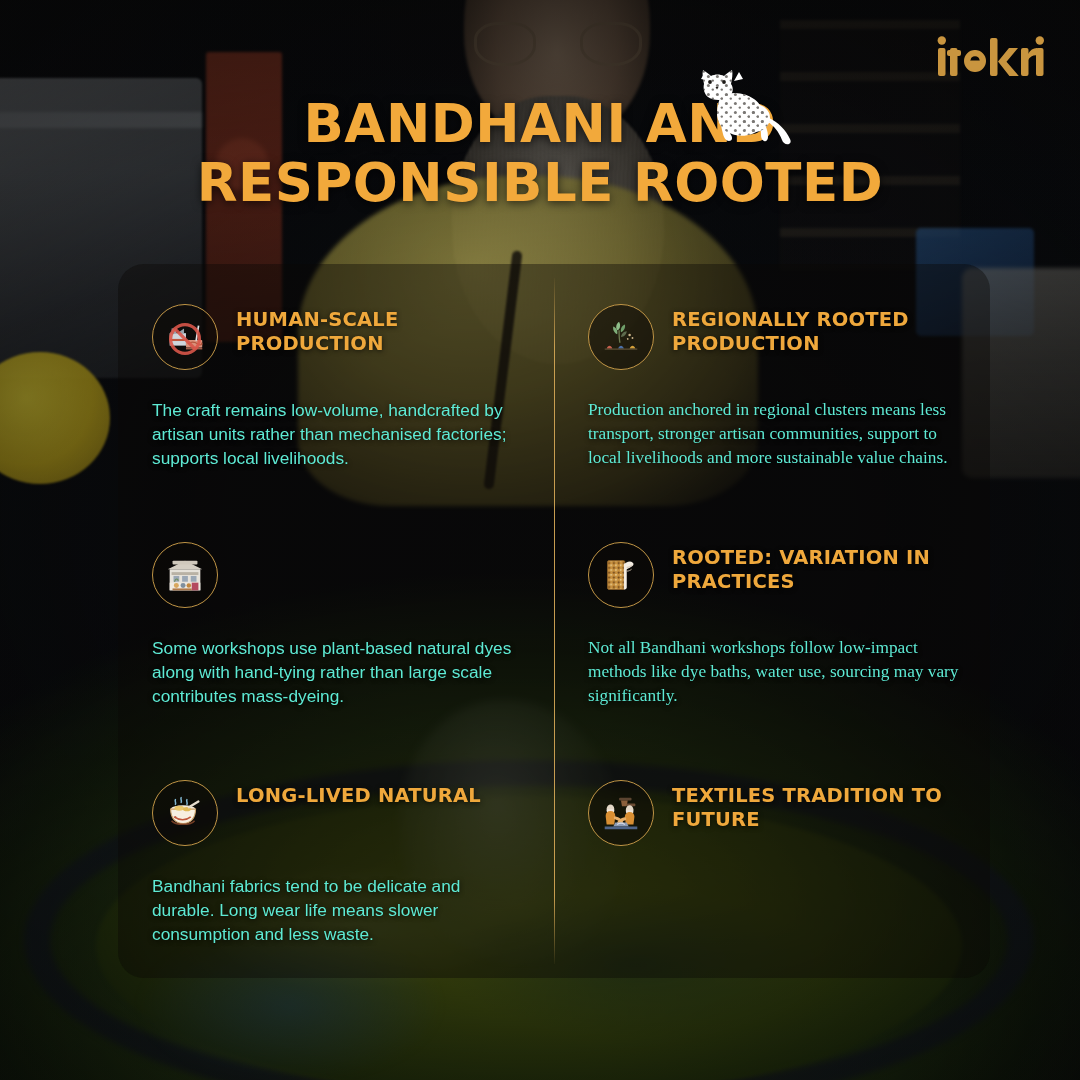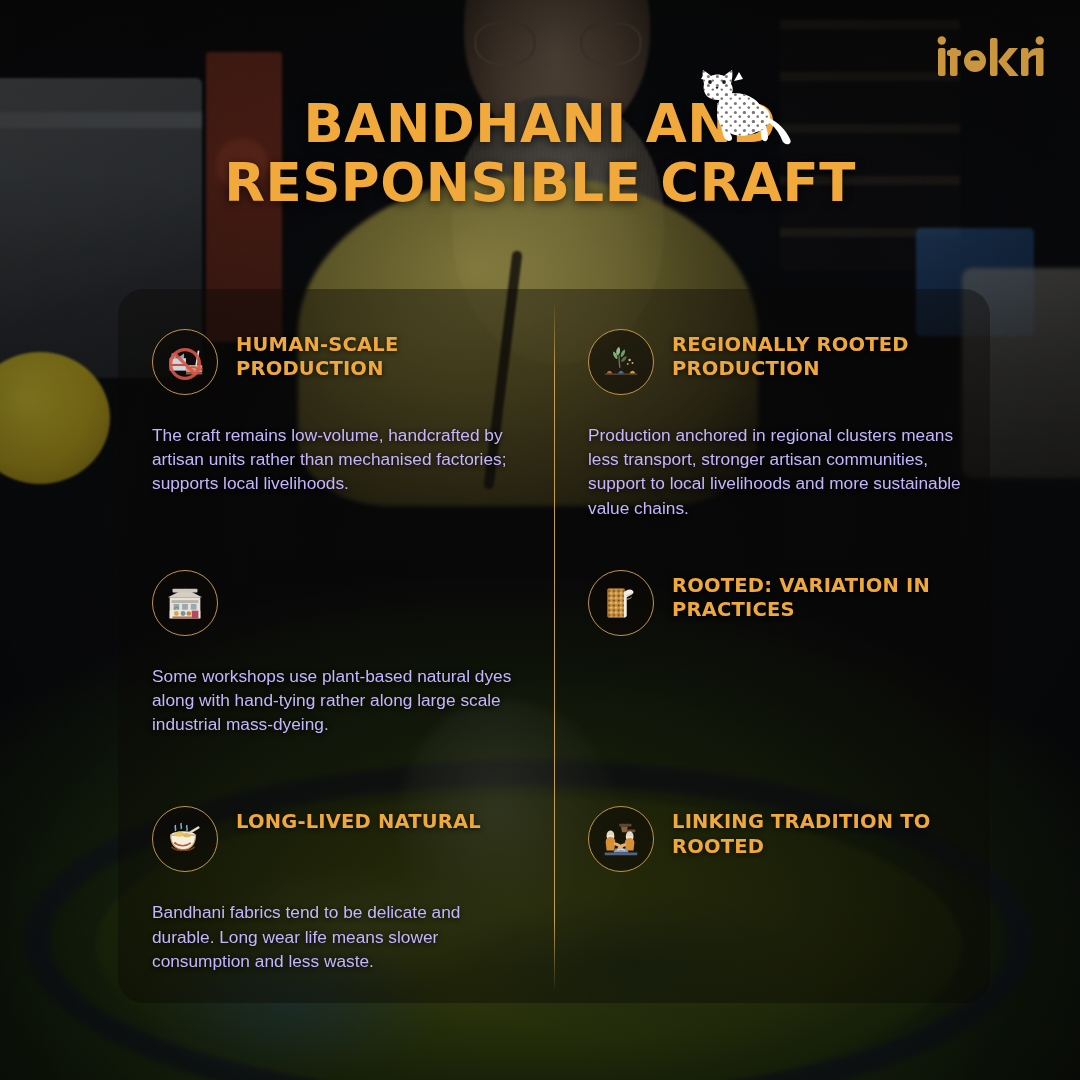--- a/index.html
+++ b/index.html
@@ -189,21 +189,20 @@
   }
 
   
   .panel {
     position:absolute;
     left:118px; top:264px; width:872px; height:714px;
     background:rgba(10,8,6,.40);
     border-radius:26px;
     z-index:3;
     backdrop-filter:blur(0.5px);
-    margin-top:25px;
   }
   .divider {
     position:absolute; left:50%; top:14px; bottom:14px; width:1px;
     background:linear-gradient(180deg, rgba(198,154,74,.05) 0%, rgba(208,164,84,.95) 10%, rgba(208,164,84,.95) 90%, rgba(198,154,74,.05) 100%);
   }
 
   .grid {
     position:absolute; inset:0;
     display:grid;
     grid-template-columns:1fr 1fr;
@@ -235,25 +234,25 @@
     color:#EFA83C;
     text-shadow:0 1px 5px rgba(0,0,0,.7);
     padding-top:6px;
   }
 
   .cell-body {
     margin-top:28px;
     font-family:"Liberation Sans", sans-serif;
     font-size:17.3px;
     line-height:1.40;
-    color:#c4b5fd;
+    color:#5eead4;
     text-shadow:0 1px 5px rgba(0,0,0,.8);
     max-width:400px;
   }
-  .cell.right .cell-body { max-width:410px; }
+  .cell.right .cell-body { max-width:410px;font-family:Liberation Serif, serif; }
 </style>
 </head>
 <body>
 
 <div id="poster">
 
   <div class="bg">
     <div class="bg-base"></div>
     <div class="bg-machine"></div>
     <div class="bg-leftbox"></div>
@@ -297,21 +296,21 @@
         <path d="M92 20c2.2-4 5.5-6.2 9.4-6v7.4c-4.2-.6-7.2 1.3-9.4 4.6z"></path>
 
         <rect x="100" y="14" width="7.5" height="28" rx="2"></rect>
         <circle cx="103.8" cy="6.5" r="4.2"></circle>
       </g>
     </svg>
   </div>
 
   <div class="title-wrap">
     <div class="title">BANDHANI AND</div>
-    <div class="title">RESPONSIBLE CRAFT</div>
+    <div class="title">RESPONSIBLE ROOTED</div>
   </div>
 
   <svg class="cat-mark" viewBox="0 0 108 96">
     <defs>
       <pattern id="spots" width="9" height="9" patternUnits="userSpaceOnUse">
         <circle cx="2.4" cy="2.4" r="1.5" fill="#2a2520"></circle>
         <circle cx="6.8" cy="6.6" r="1.2" fill="#2a2520"></circle>
       </pattern>
     </defs>
     <g fill="#ffffff">
@@ -411,21 +410,21 @@
                 <rect x="31" y="32" width="7" height="8" fill="#b4495f"></rect>
                 <circle cx="15" cy="35" r="2.6" fill="#d8a75e"></circle>
                 <circle cx="22" cy="35" r="2.6" fill="#7f8f9e"></circle>
                 <circle cx="28" cy="35" r="2.4" fill="#c2873f"></circle>
                 <rect x="11" y="38" width="20" height="2" fill="#b07a4a"></rect>
                 <path d="M13 31c1-3 3-4 4-1" stroke="#6f8f5f" stroke-width="1.2" fill="none"></path>
               </g>
             </svg>
           </div>
         </div>
-        <div class="cell-body">Some workshops use plant-based natural dyes along with hand-tying rather along large scale industrial mass-dyeing.</div>
+        <div class="cell-body">Some workshops use plant-based natural dyes along with hand-tying rather than large scale contributes mass-dyeing.</div>
       </div>
 
       <div class="cell right">
         <div class="cell-head">
           <div class="icon-badge">
             <svg viewBox="0 0 48 48">
               <defs>
                 <pattern id="bandhani" width="5" height="5" patternUnits="userSpaceOnUse">
                   <rect width="5" height="5" fill="#c8913f"></rect>
                   <circle cx="1.6" cy="1.6" r="1.1" fill="#6d4418"></circle>
@@ -434,20 +433,21 @@
               </defs>
               <rect x="10" y="9" width="18" height="30" rx="1.4" fill="url(#bandhani)"></rect>
               <rect x="10" y="9" width="18" height="30" rx="1.4" fill="none" stroke="#8a5f28" stroke-width="1"></rect>
               <path d="M28 12c3-2 6-3 8-1 2 1 1 4-2 5l-4 2v19c0 1-1 2-2 2h-1V12z" fill="#f3ece2"></path>
               <path d="M30 16c2 0 4-1 5-2" stroke="#cdbda9" stroke-width="1" fill="none"></path>
               <path d="M30 20c2 0 4-1 5-2" stroke="#cdbda9" stroke-width="1" fill="none"></path>
             </svg>
           </div>
           <div class="cell-title">ROOTED: VARIATION IN PRACTICES</div>
         </div>
+        <div class="cell-body">Not all Bandhani workshops follow low-impact methods like dye baths, water use, sourcing may vary significantly.</div>
       </div>
 
       <div class="cell left">
         <div class="cell-head">
           <div class="icon-badge">
             <svg viewBox="0 0 48 48">
               <g>
                 <path d="M14 10c-1 2 1 3 0 5M20 8c-1 2 1 3 0 5M26 10c-1 2 1 3 0 5" stroke="#7fb4cf" stroke-width="1.6" fill="none" stroke-linecap="round"></path>
                 <ellipse cx="22" cy="20" rx="13" ry="4" fill="#f4ead8"></ellipse>
                 <path d="M9 20c0 9 5 15 13 15s13-6 13-15z" fill="#f7efe0"></path>
@@ -484,20 +484,20 @@
                 <path d="M29 21c0-3 2-5 4-5s4 2 4 5z" fill="#e3d7c6"></path>
                 <path d="M28 28c0-3 2-5 5-5s5 2 5 5l-1 8H29z" fill="#d98f33"></path>
                 <path d="M28 30c-4 1-6 3-7 5" stroke="#e8b06a" stroke-width="3" fill="none" stroke-linecap="round"></path>
 
                 <path d="M18 34h12l2 4H16z" fill="#8e9cb5"></path>
                 <path d="M7 38h34v3H7z" fill="#4f6488"></path>
                 <path d="M20 36c2-2 6-2 8 0" stroke="#d6dbe6" stroke-width="1.2" fill="none"></path>
               </g>
             </svg>
           </div>
-          <div class="cell-title">LINKING TRADITION TO ROOTED</div>
+          <div class="cell-title">TEXTILES TRADITION TO FUTURE</div>
         </div>
       </div>
 
     </div>
   </div>
 
 </div>
 
 </body></html>

